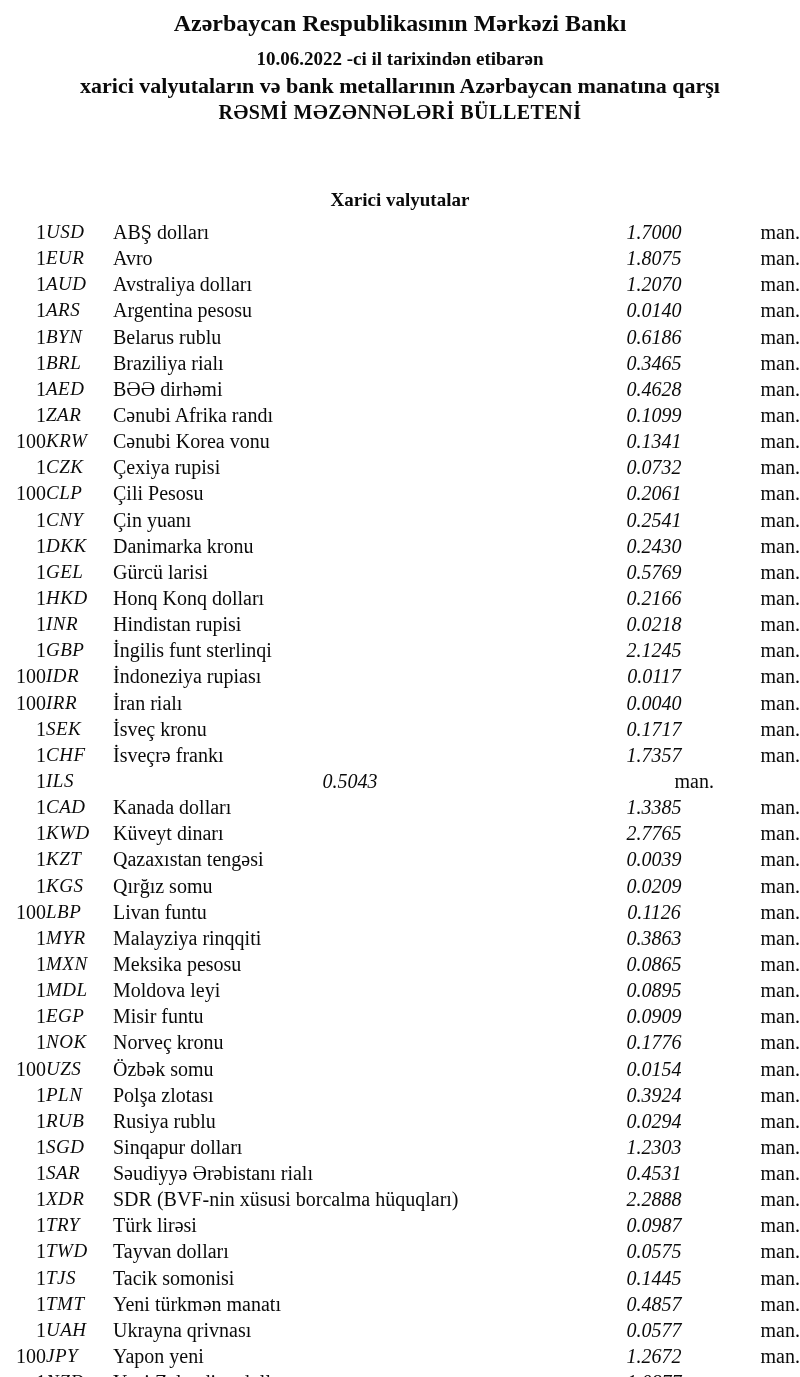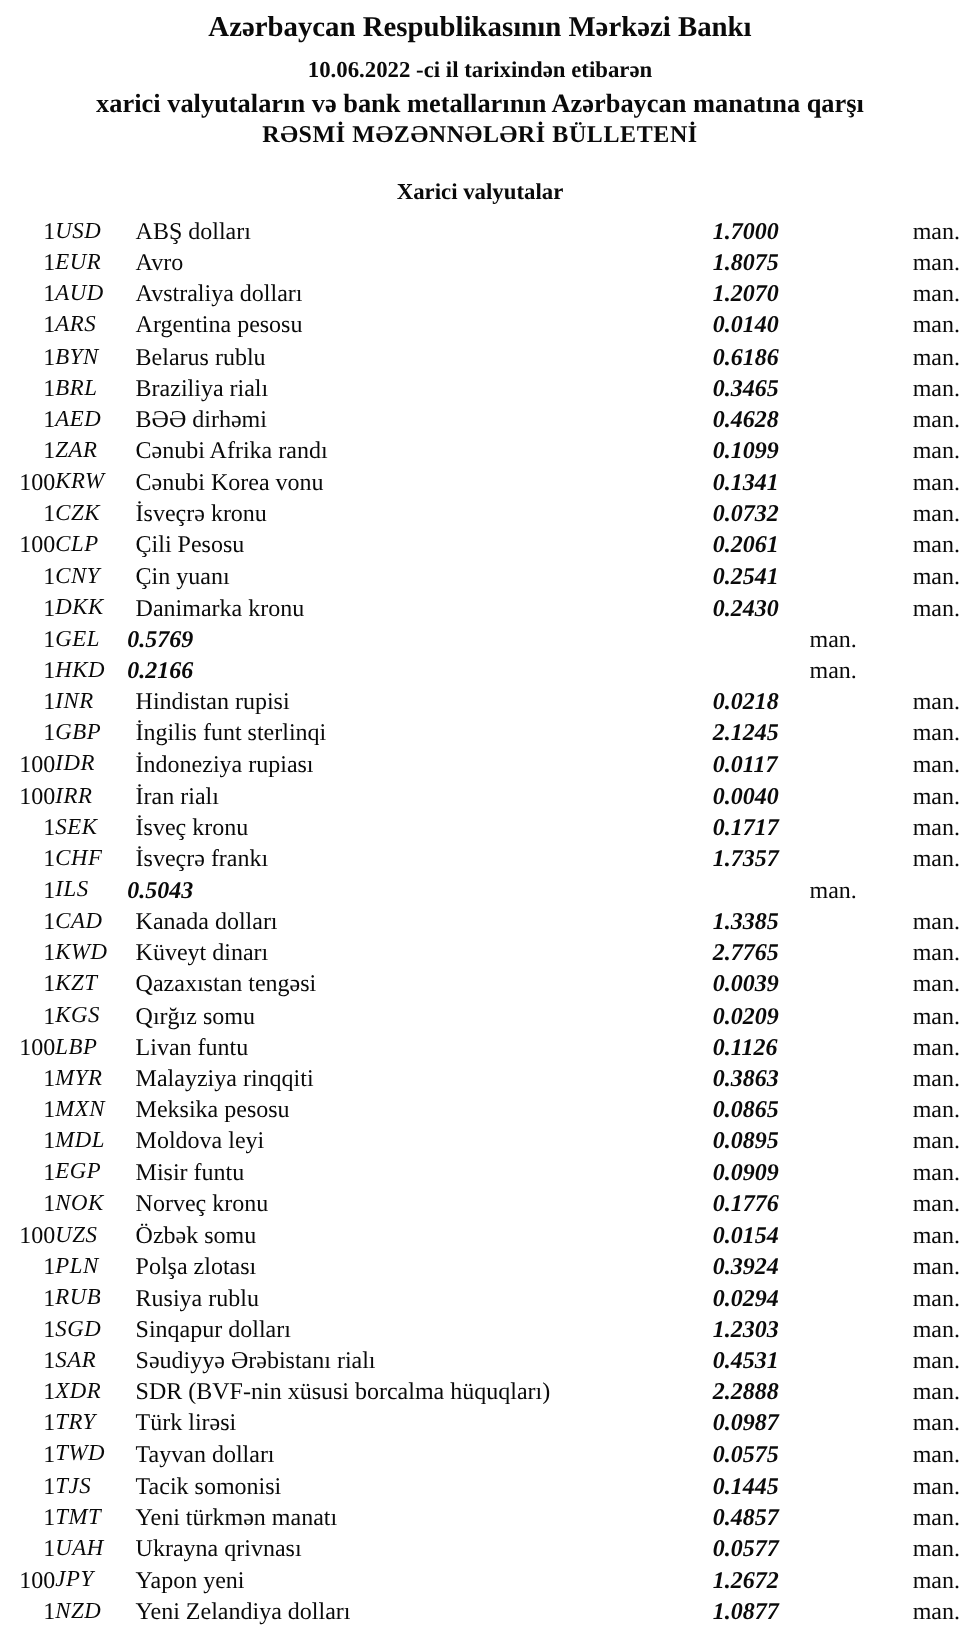--- a/index.html
+++ b/index.html
@@ -33,41 +33,41 @@
     font-weight: bold;
     line-height: 27px;
   }
   .bulletin-line {
     font-size: 20px;
     font-weight: bold;
     line-height: 27px;
     letter-spacing: 0.5px;
   }
   .section-title {
-    margin-top: 22px;
+    margin-top: 61px;
     text-align: center;
     font-size: 19px;
     font-weight: bold;
     line-height: 26px;
   }
   .rates-table {
     margin-top: 6px;
   }
   .row {
     display: grid;
     grid-template-columns: 46px 60px 1fr 120px 86px;
     height: 26.15px;
     line-height: 26.15px;
     font-size: 20px;
     white-space: nowrap;
   }
   .cell-qty   { text-align: right; }
   .cell-code  { text-align: left; font-size: 19px; letter-spacing: 0.5px; font-style: italic; }
   .cell-name  { padding-left: 7px; text-align: left; overflow: hidden; }
-  .cell-rate  { text-align: left; font-weight: bold; font-style: italic; }
+  .cell-rate  { text-align: center; font-weight: normal; font-style: italic; }
   .cell-unit  { padding-left: 21px; text-align: right; }
 </style>
 </head>
 <body>
 
 <div class="doc-header">
   <div class="bank-name">Azərbaycan Respublikasının Mərkəzi Bankı</div>
   <div class="date-line">10.06.2022 -ci il tarixindən etibarən</div>
   <div class="subject-line">xarici valyutaların və bank metallarının Azərbaycan manatına qarşı</div>
   <div class="bulletin-line">RƏSMİ MƏZƏNNƏLƏRİ BÜLLETENİ</div>
@@ -144,21 +144,21 @@
     <span class="cell-qty">100</span>
     <span class="cell-code">KRW</span>
     <span class="cell-name">Cənubi Korea vonu</span>
     <span class="cell-rate">0.1341</span>
     <span class="cell-unit">man.</span>
   </div>
 
   <div class="row">
     <span class="cell-qty">1</span>
     <span class="cell-code">CZK</span>
-    <span class="cell-name">İsveçrə kronu</span>
+    <span class="cell-name">Çexiya rupisi</span>
     <span class="cell-rate">0.0732</span>
     <span class="cell-unit">man.</span>
   </div>
 
   <div class="row">
     <span class="cell-qty">100</span>
     <span class="cell-code">CLP</span>
     <span class="cell-name">Çili Pesosu</span>
     <span class="cell-rate">0.2061</span>
     <span class="cell-unit">man.</span>
@@ -176,27 +176,29 @@
     <span class="cell-qty">1</span>
     <span class="cell-code">DKK</span>
     <span class="cell-name">Danimarka kronu</span>
     <span class="cell-rate">0.2430</span>
     <span class="cell-unit">man.</span>
   </div>
 
   <div class="row">
     <span class="cell-qty">1</span>
     <span class="cell-code">GEL</span>
+    <span class="cell-name">Gürcü larisi</span>
     <span class="cell-rate">0.5769</span>
     <span class="cell-unit">man.</span>
   </div>
 
   <div class="row">
     <span class="cell-qty">1</span>
     <span class="cell-code">HKD</span>
+    <span class="cell-name">Honq Konq dolları</span>
     <span class="cell-rate">0.2166</span>
     <span class="cell-unit">man.</span>
   </div>
 
   <div class="row">
     <span class="cell-qty">1</span>
     <span class="cell-code">INR</span>
     <span class="cell-name">Hindistan rupisi</span>
     <span class="cell-rate">0.0218</span>
     <span class="cell-unit">man.</span>

